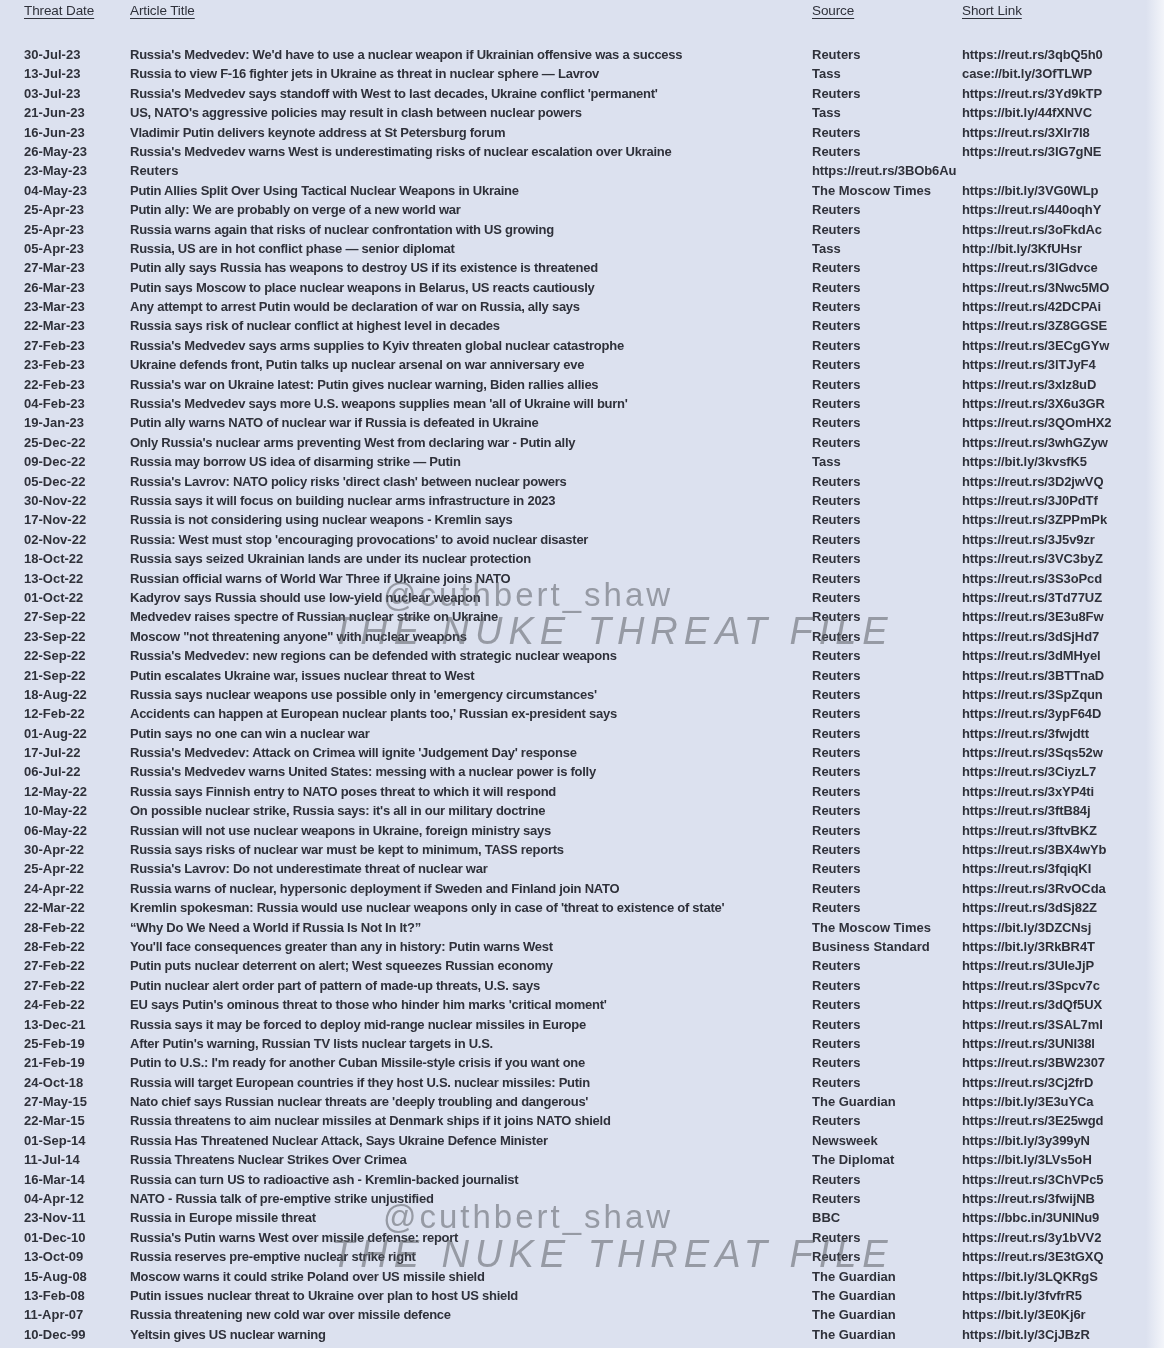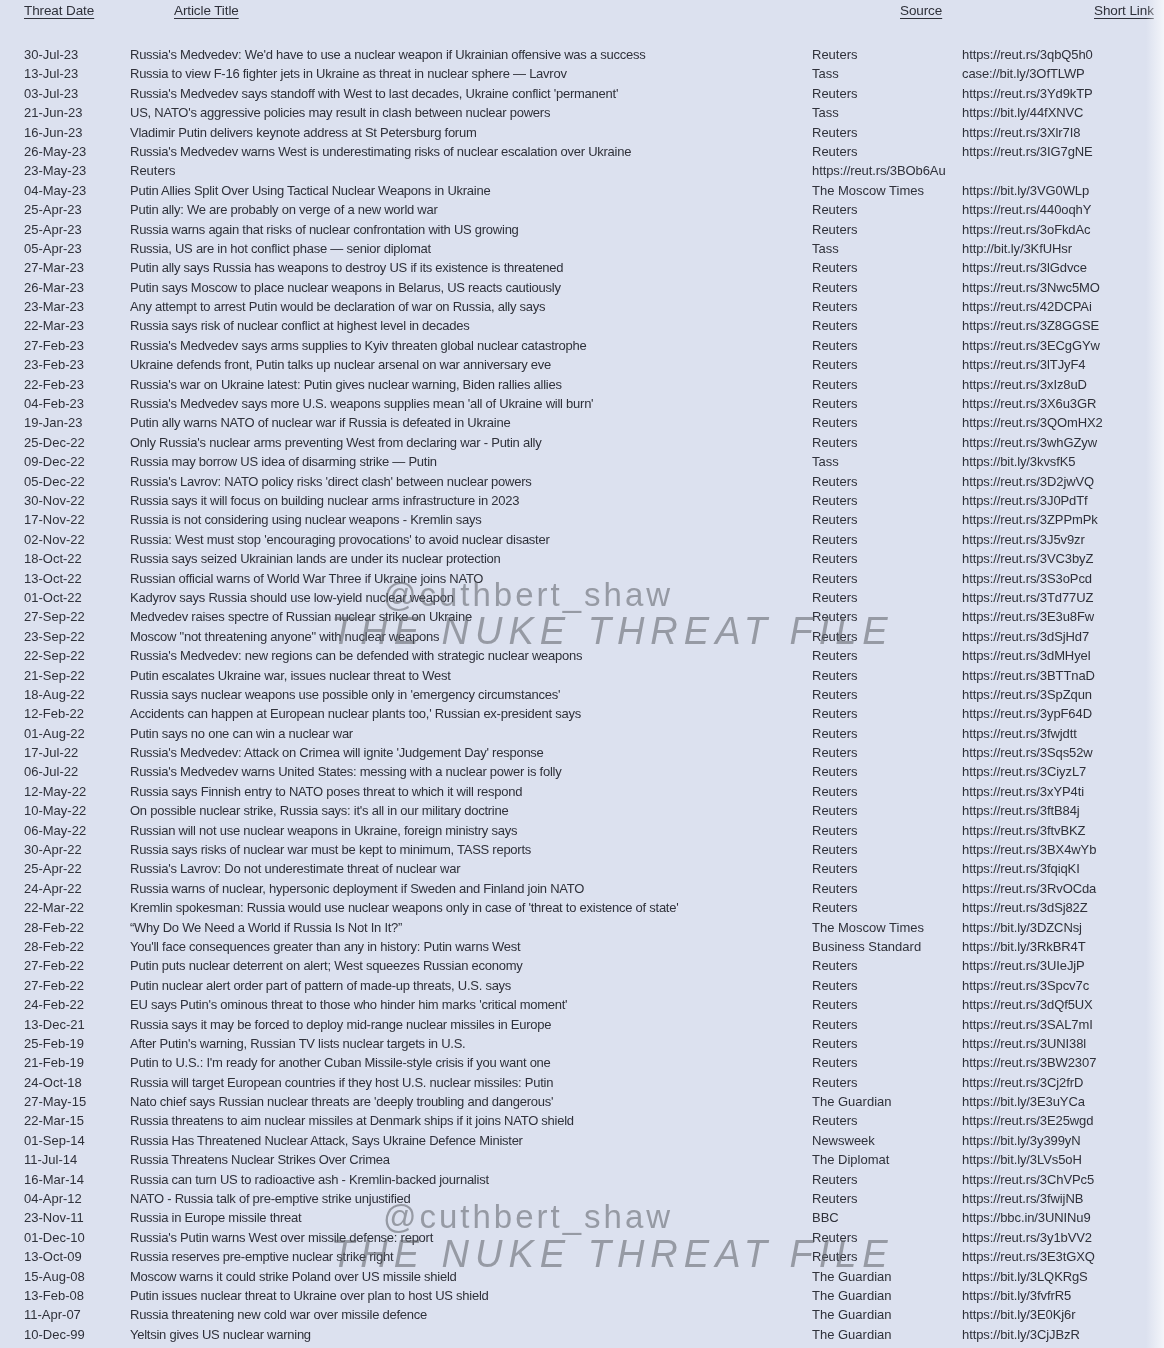--- a/index.html
+++ b/index.html
@@ -13,26 +13,26 @@
   }
   .page { position:relative; width:1164px; height:1348px; overflow:hidden; background:var(--bg); }
   .page::after {
     content:""; position:absolute; top:0; right:0; width:18px; height:100%;
     background:linear-gradient(90deg, rgba(255,255,255,0), #f3f5fa);
     pointer-events:none;
   }
   .header-row {
     position:absolute; left:24px; top:3px; right:0;
     display:grid; grid-template-columns:106px 682px 150px 1fr;
-    font-size:13.5px; letter-spacing:-0.1px;gap:44px;
+    font-size:13.5px; letter-spacing:-0.1px;
   }
   .header-row .hcell span {
     text-decoration:underline; text-underline-offset:3px; text-decoration-thickness:1px;
   }
-  .tbody { position:absolute; left:24px; top:45px; right:0; }
+  .tbody { position:absolute; left:24px; top:45px; right:0;font-weight:bold; }
   .row {
     display:grid; grid-template-columns:106px 682px 150px 1fr;
     height:19.4px; line-height:19.4px;
     font-size:13px; white-space:nowrap;
   }
   .cell { overflow:visible; }
   .cell.title { letter-spacing:-0.25px; }
   .cell.link  { letter-spacing:-0.1px; }
   .watermark {
     position:absolute; color:var(--wm); opacity:0.55;

